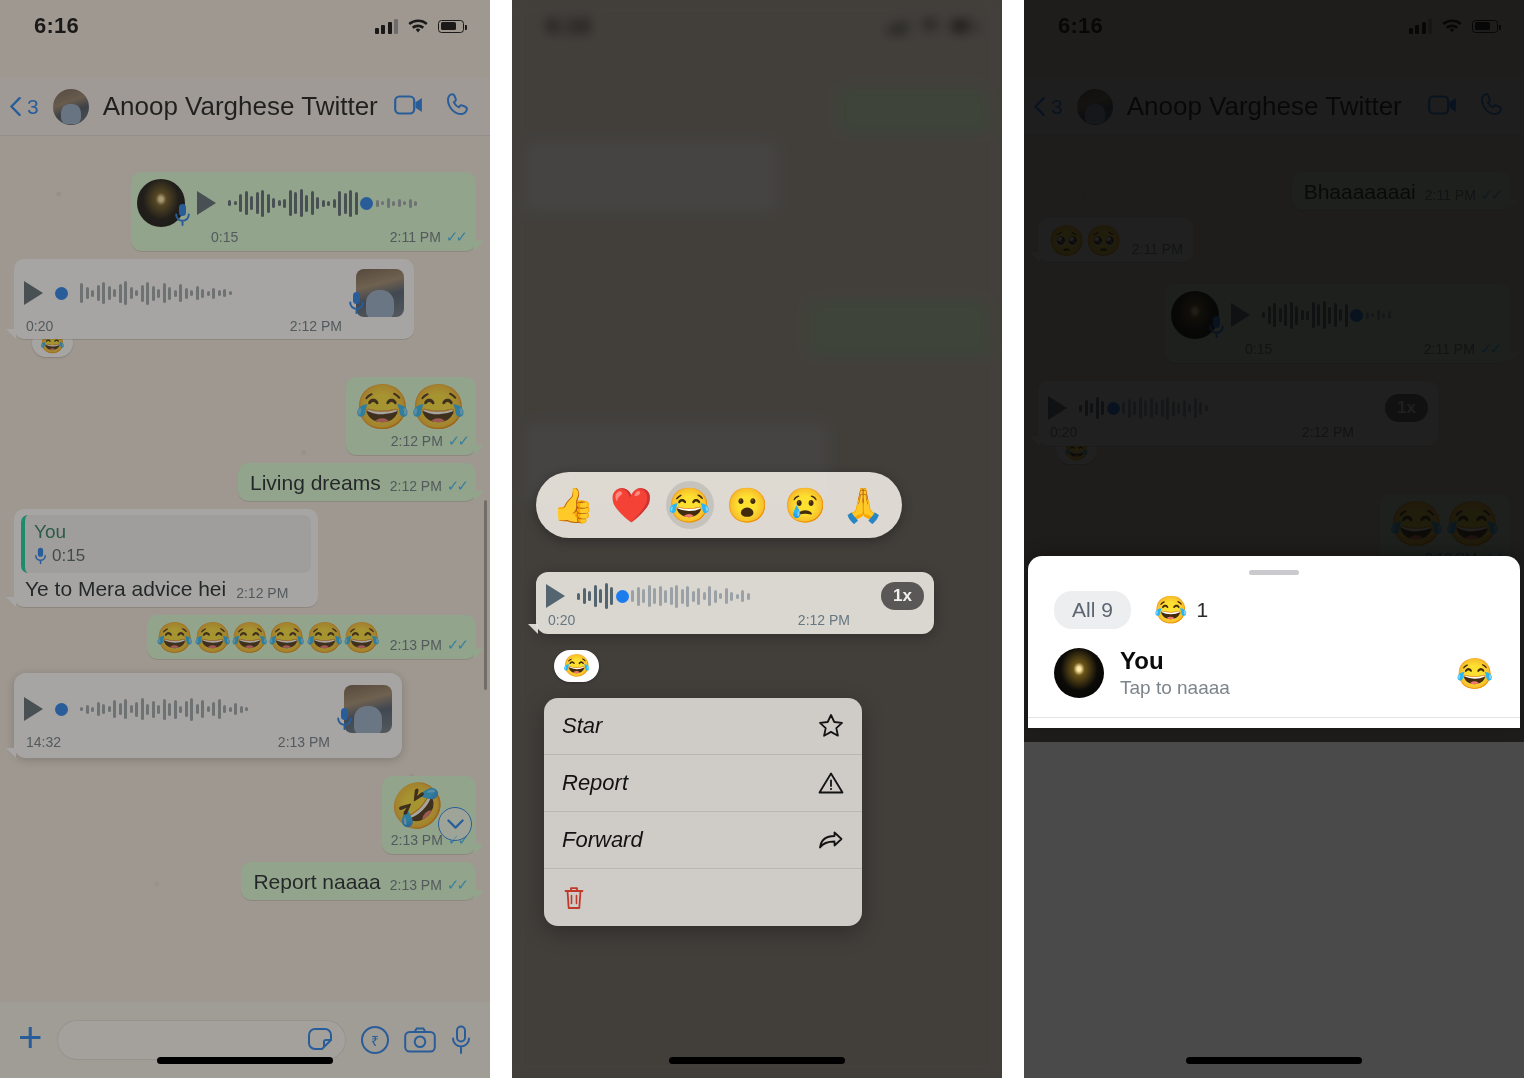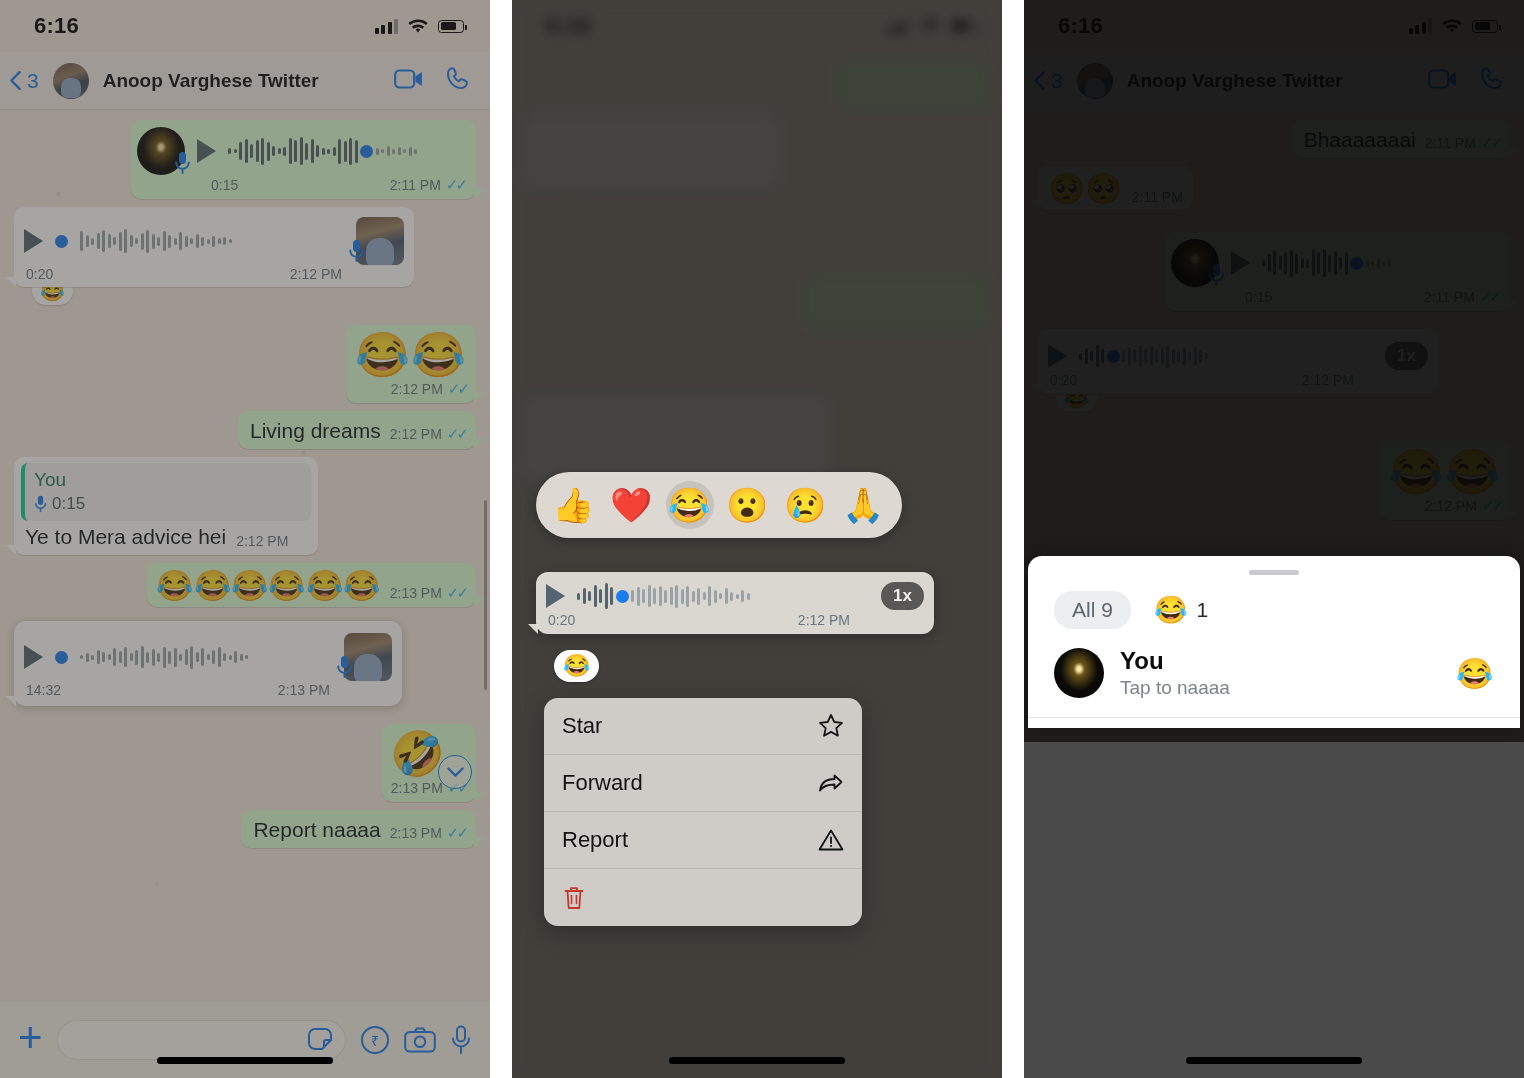--- a/index.html
+++ b/index.html
@@ -23,21 +23,21 @@
   }
   .p1 { width: 490px; }
   .gap { width: 22px; height: 1078px; background: #ffffff; flex: 0 0 22px; }
   .p2 { width: 490px; }
   .p3 { width: 500px; }
 
   
   .screen {
     position: absolute; inset: 0;
     background: #efe7dd;
-    display: flex; flex-direction: column;
+    display: flex; flex-direction: column; gap: 26px;
   }
   
   .screen::before {
     content: ""; position: absolute; inset: 0;
     background:
       radial-gradient(circle at 12% 18%, rgba(180,165,145,.22) 0 2px, transparent 3px),
       radial-gradient(circle at 62% 42%, rgba(180,165,145,.18) 0 2px, transparent 3px),
       radial-gradient(circle at 84% 72%, rgba(180,165,145,.18) 0 2px, transparent 3px),
       radial-gradient(circle at 32% 82%, rgba(180,165,145,.15) 0 2px, transparent 3px);
     pointer-events: none;
@@ -90,21 +90,21 @@
     margin-left: 14px; overflow: hidden; flex: 0 0 36px;
     background: linear-gradient(160deg,#6a5a4e 0%,#8d7a63 38%,#3f4a58 60%,#5c6670 100%);
     position: relative;
   }
   .hd-avatar::after {
     content: ""; position: absolute; left: 22%; top: 42%;
     width: 56%; height: 58%; border-radius: 42% 42% 30% 30%;
     background: #8fa7c4;
   }
   .hd-name {
-    margin-left: 14px; font-size: 19px; font-weight: 700; color: #0d0d0d;
+    margin-left: 14px; font-size: 26px; font-weight: 400; color: #0d0d0d;
     white-space: nowrap;
   }
   .hd-actions { margin-left: auto; display: flex; align-items: center; gap: 22px; }
   .ic-blue { color: #1b7ced; display: block; }
 
   
   .messages {
     position: relative; z-index: 2;
     flex: 1 1 auto; overflow: hidden;
     padding: 10px 14px 4px 14px;
@@ -774,39 +774,39 @@
           <span class="speed-pill">1x</span>
         </div>
         <div class="voice-meta" style="padding-right:74px;">
           <span>0:20</span>
           <span>2:12 PM</span>
         </div>
       </div>
 
       <div class="ctx-react" style="pointer-events:auto;">😂</div>
 
-      <div class="ctx-menu" style="pointer-events:auto;">
+      <div class="ctx-menu" style="pointer-events:auto;font-style:italic;">
         <div class="ctx-item">
           <span class="lbl">Star</span>
           <svg width="26" height="26" viewBox="0 0 26 26">
               <path d="M13 2l3.3 7 7.7.9-5.7 5.2 1.6 7.6L13 18.9 6.1 22.7l1.6-7.6L2 9.9 9.7 9z" fill="none" stroke="#131313" stroke-width="1.8" stroke-linejoin="round"></path>
-            </svg>
-        </div>
-        <div class="ctx-item">
-          <span class="lbl">Forward</span>
-          <svg width="28" height="24" viewBox="0 0 28 24">
-              <path d="M18.5 4.5L25.5 11l-7 6.5v-4c-8 0-12 2.3-14.5 6 1-7.5 6-11.5 14.5-11.5z" fill="none" stroke="#131313" stroke-width="1.8" stroke-linejoin="round"></path>
             </svg>
         </div>
         <div class="ctx-item">
           <span class="lbl">Report</span>
           <svg width="26" height="24" viewBox="0 0 26 24">
               <path d="M13 2.5L24.5 21.5h-23z" fill="none" stroke="#131313" stroke-width="1.8" stroke-linejoin="round"></path>
               <path d="M13 9.5v5.5" stroke="#131313" stroke-width="1.8" stroke-linecap="round"></path>
               <circle cx="13" cy="18" r="1.1" fill="#131313"></circle>
+            </svg>
+        </div>
+        <div class="ctx-item">
+          <span class="lbl">Forward</span>
+          <svg width="28" height="24" viewBox="0 0 28 24">
+              <path d="M18.5 4.5L25.5 11l-7 6.5v-4c-8 0-12 2.3-14.5 6 1-7.5 6-11.5 14.5-11.5z" fill="none" stroke="#131313" stroke-width="1.8" stroke-linejoin="round"></path>
             </svg>
         </div>
         <div class="ctx-item danger">
           <svg width="24" height="26" viewBox="0 0 24 26">
               <path d="M3.5 6h17M9 6V3.2h6V6M5.5 6l1.2 17h10.6L18.5 6" fill="none" stroke="#c0392b" stroke-width="1.8" stroke-linecap="round" stroke-linejoin="round"></path>
               <path d="M9.5 10.5v8M14.5 10.5v8" stroke="#c0392b" stroke-width="1.6" stroke-linecap="round"></path>
             </svg>
         </div>
       </div>
     </div>

